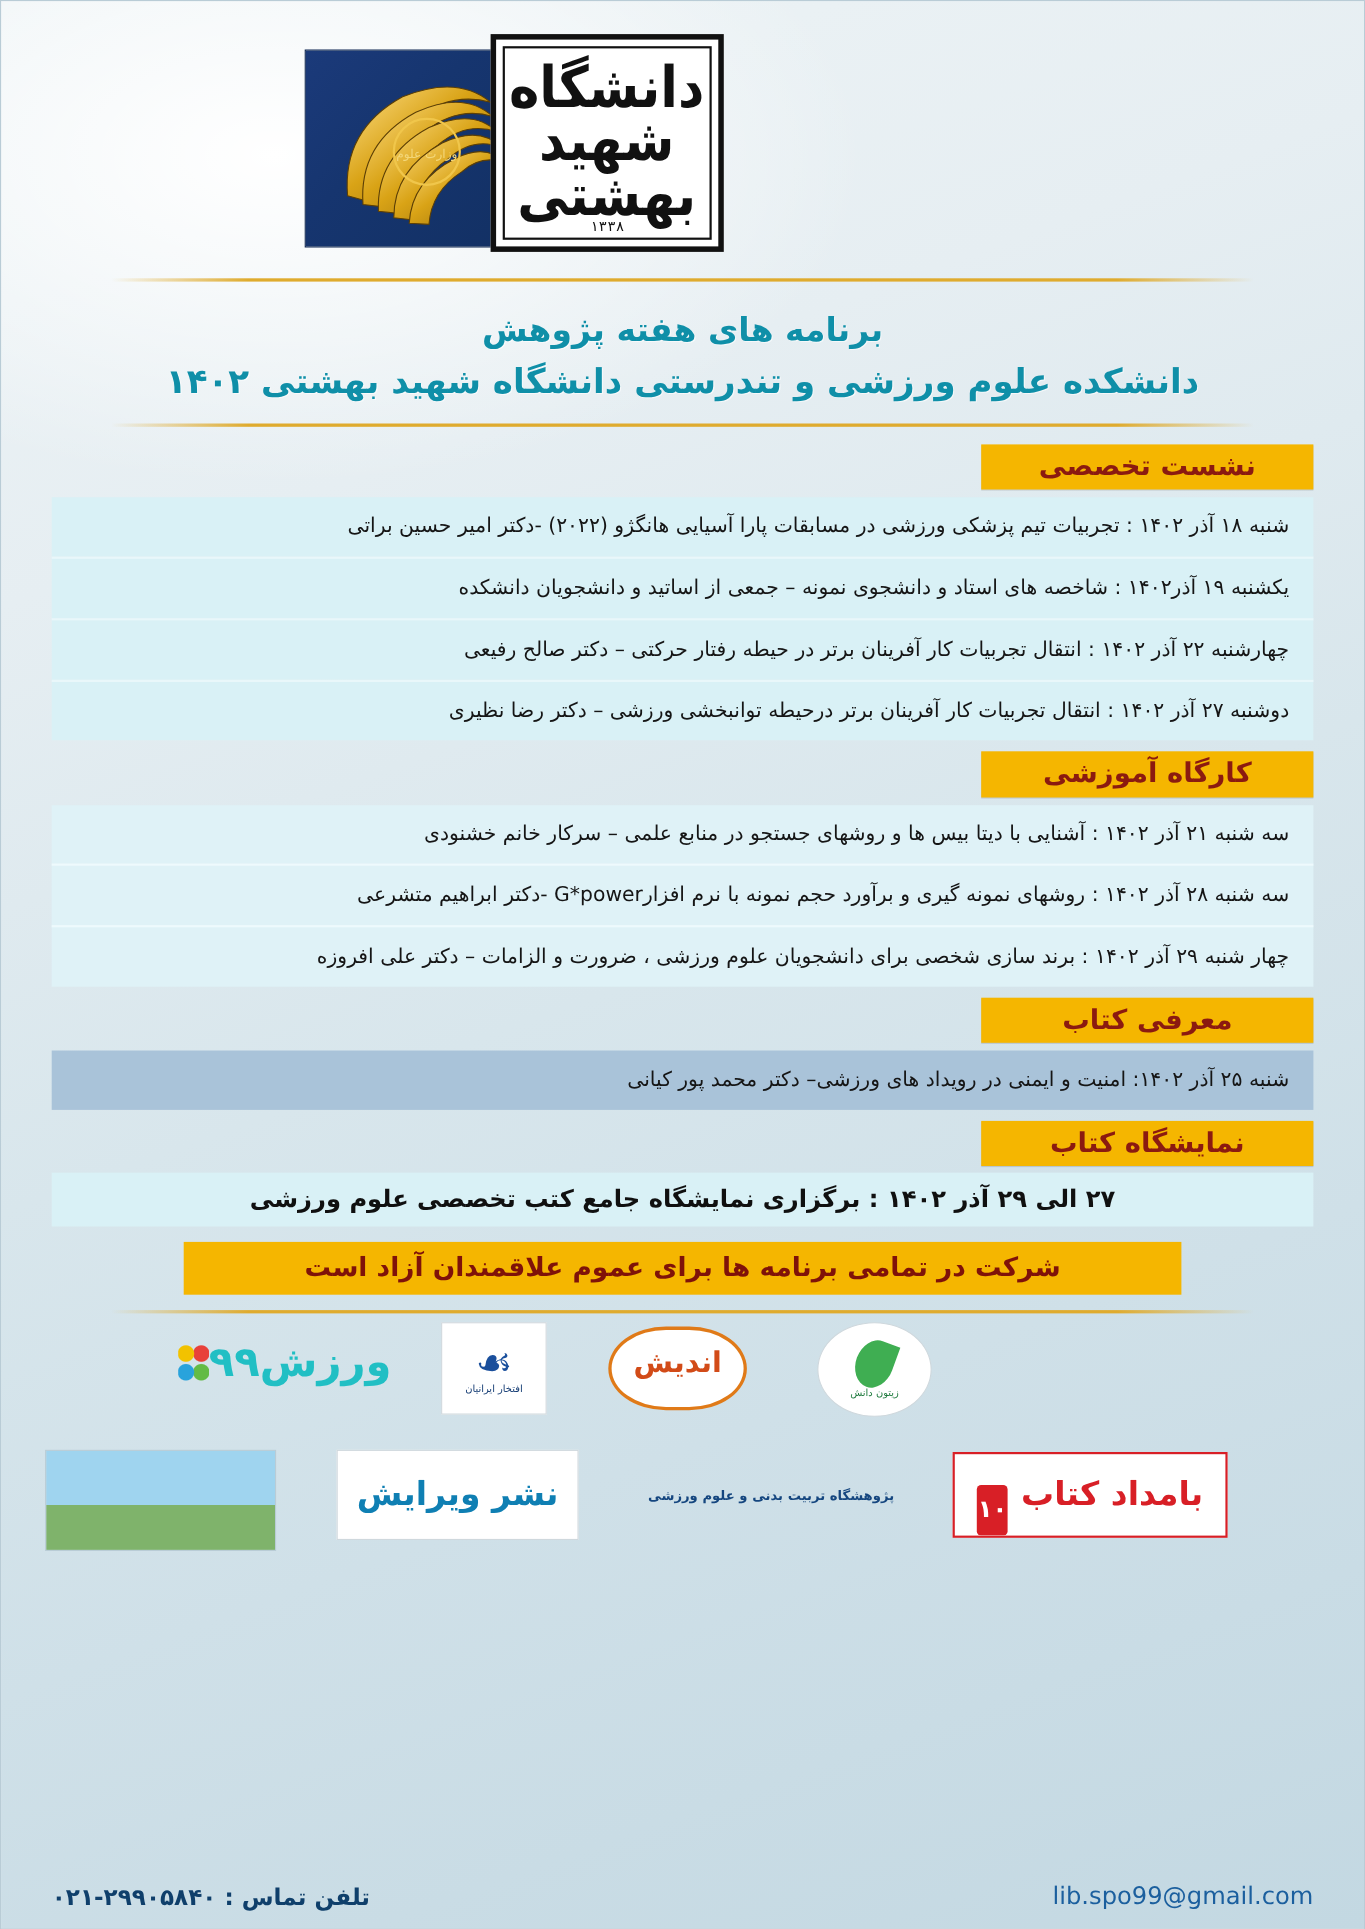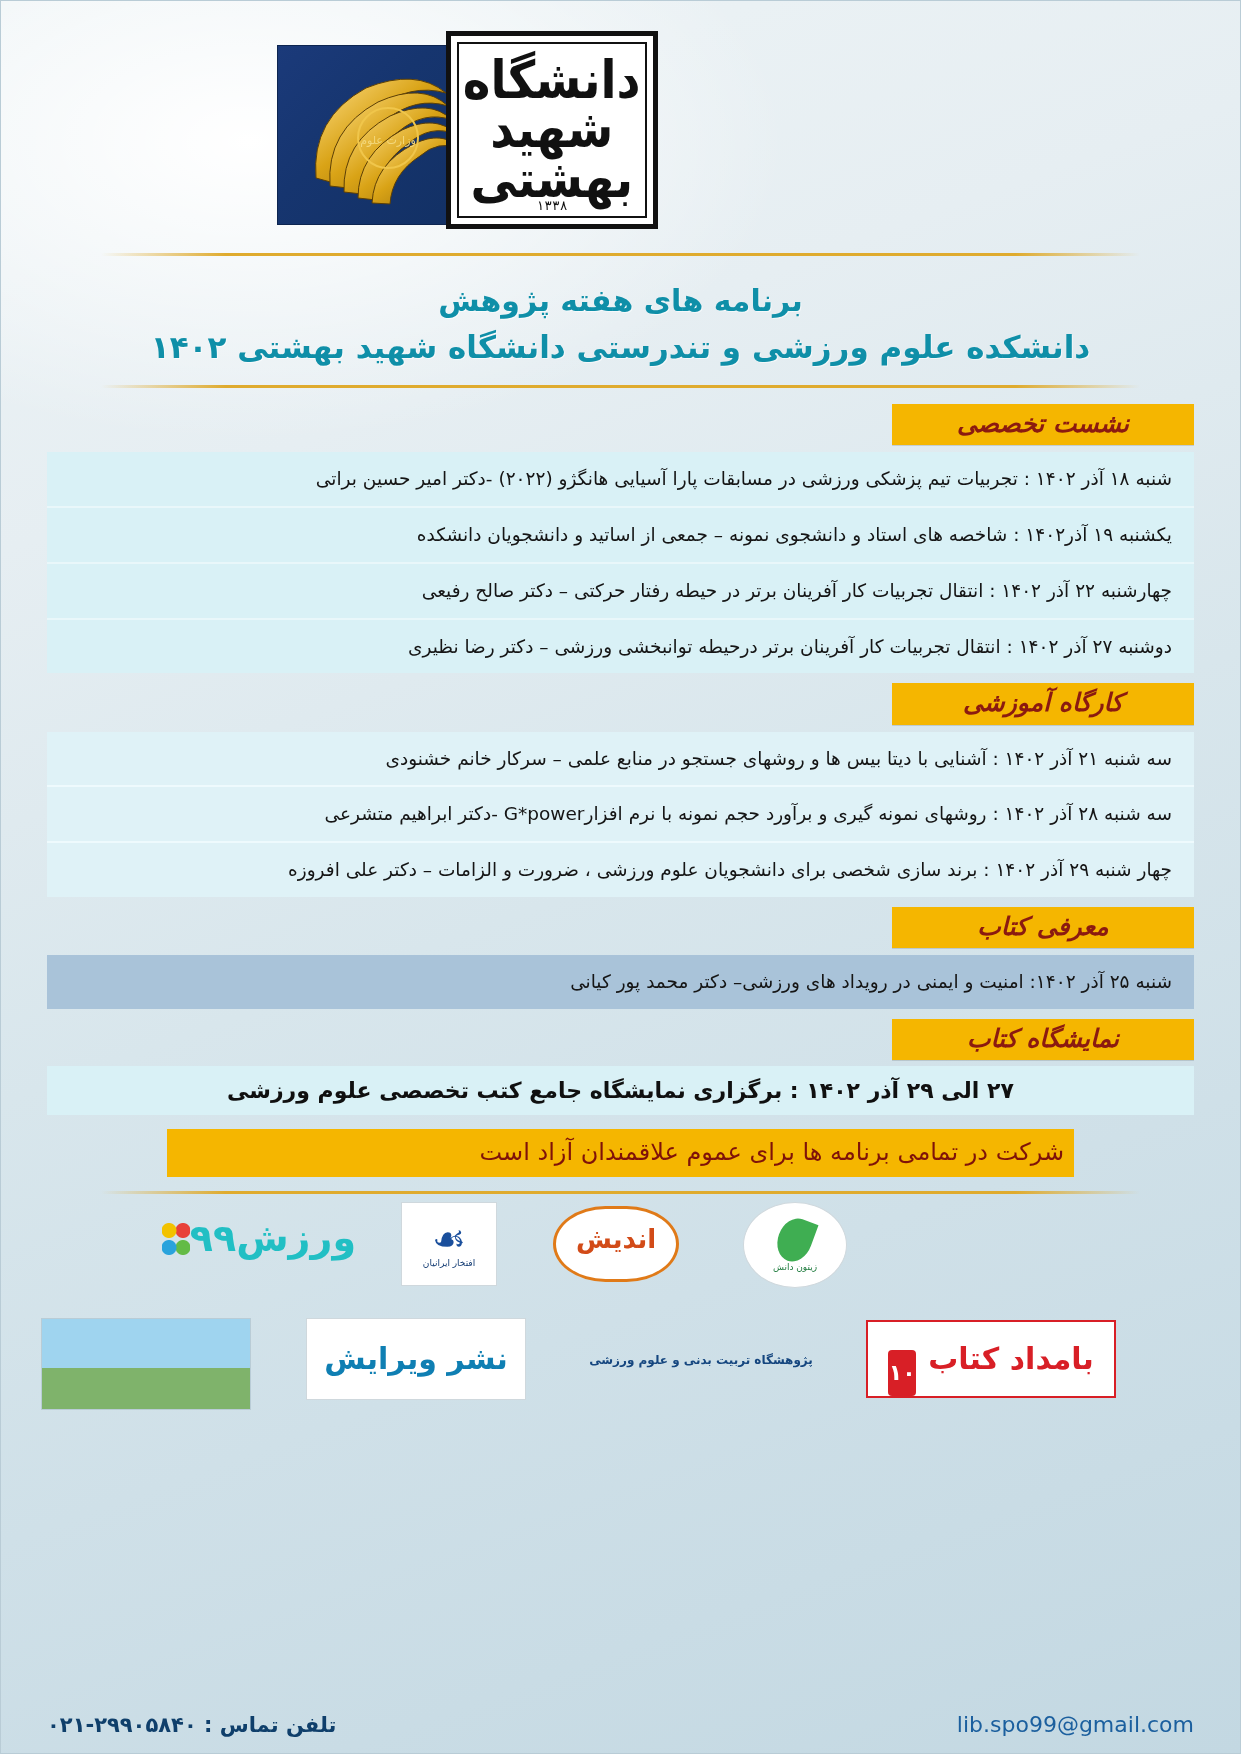--- a/index.html
+++ b/index.html
@@ -116,21 +116,20 @@
   }
 
   
   .content {
     padding: 6px 46px 0 46px;
   }
   .sec-head {
     display: flex;
     justify-content: flex-start;
     margin: 10px 0 0 0;
-    font-style: italic;
   }
   .sec-head .tag {
     background: #f5b600;
     color: #8b1a10;
     font-weight: bold;
     font-size: 25px;
     padding: 4px 26px 6px 26px;
     line-height: 1.25;
     min-width: 250px;
     text-align: center;
@@ -173,22 +172,22 @@
     padding: 12px 22px;
     text-align: center;
     margin-top: 6px;
   }
 
   .free-banner {
     margin: 14px 120px 0 120px;
     background: #f5b600;
     color: #7f1209;
     font-size: 24px;
-    font-weight: normal;
-    text-align: right;
+    font-weight: bold;
+    text-align: center;
     padding: 9px 10px 11px 10px;
   }
 
   .rule-bottom {
     height: 3px;
     margin: 14px 100px 0 100px;
     background: linear-gradient(to right, rgba(223,171,46,0) 0%, #dfab2e 12%, #dfab2e 88%, rgba(223,171,46,0) 100%);
   }
 
   

